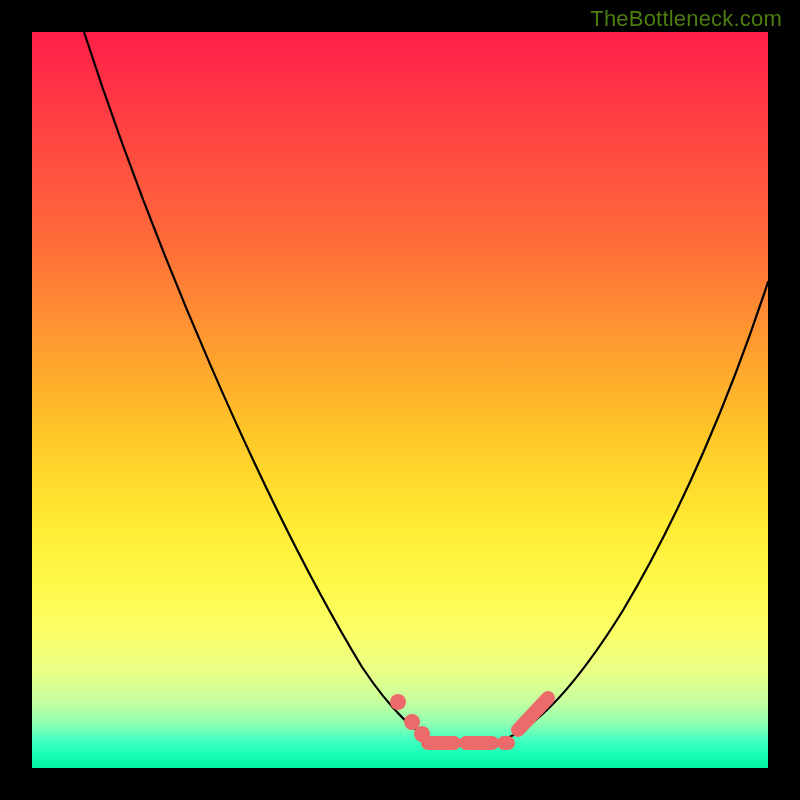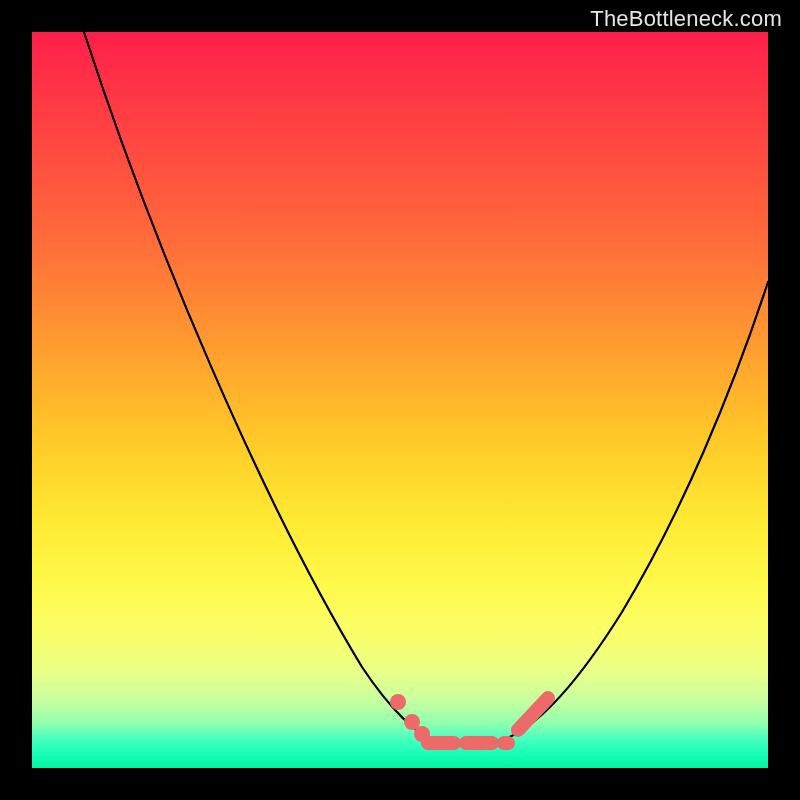--- a/index.html
+++ b/index.html
@@ -41,21 +41,21 @@
       #8effb0 94%,
       #4affc0 96%,
       #1affb8 98%,
       #00f5a0 100%
     );
   }
   .watermark {
     position: absolute;
     top: 6px;
     right: 18px;
-    color: #e5e5e5;
+    color: #4d7c0f;
     font-size: 22px;
     letter-spacing: 0.2px;
     font-weight: 400;
     font-family: Arial, Helvetica, sans-serif;
   }
   svg.curve {
     position: absolute;
     left: 0;
     top: 0;
     width: 736px;

